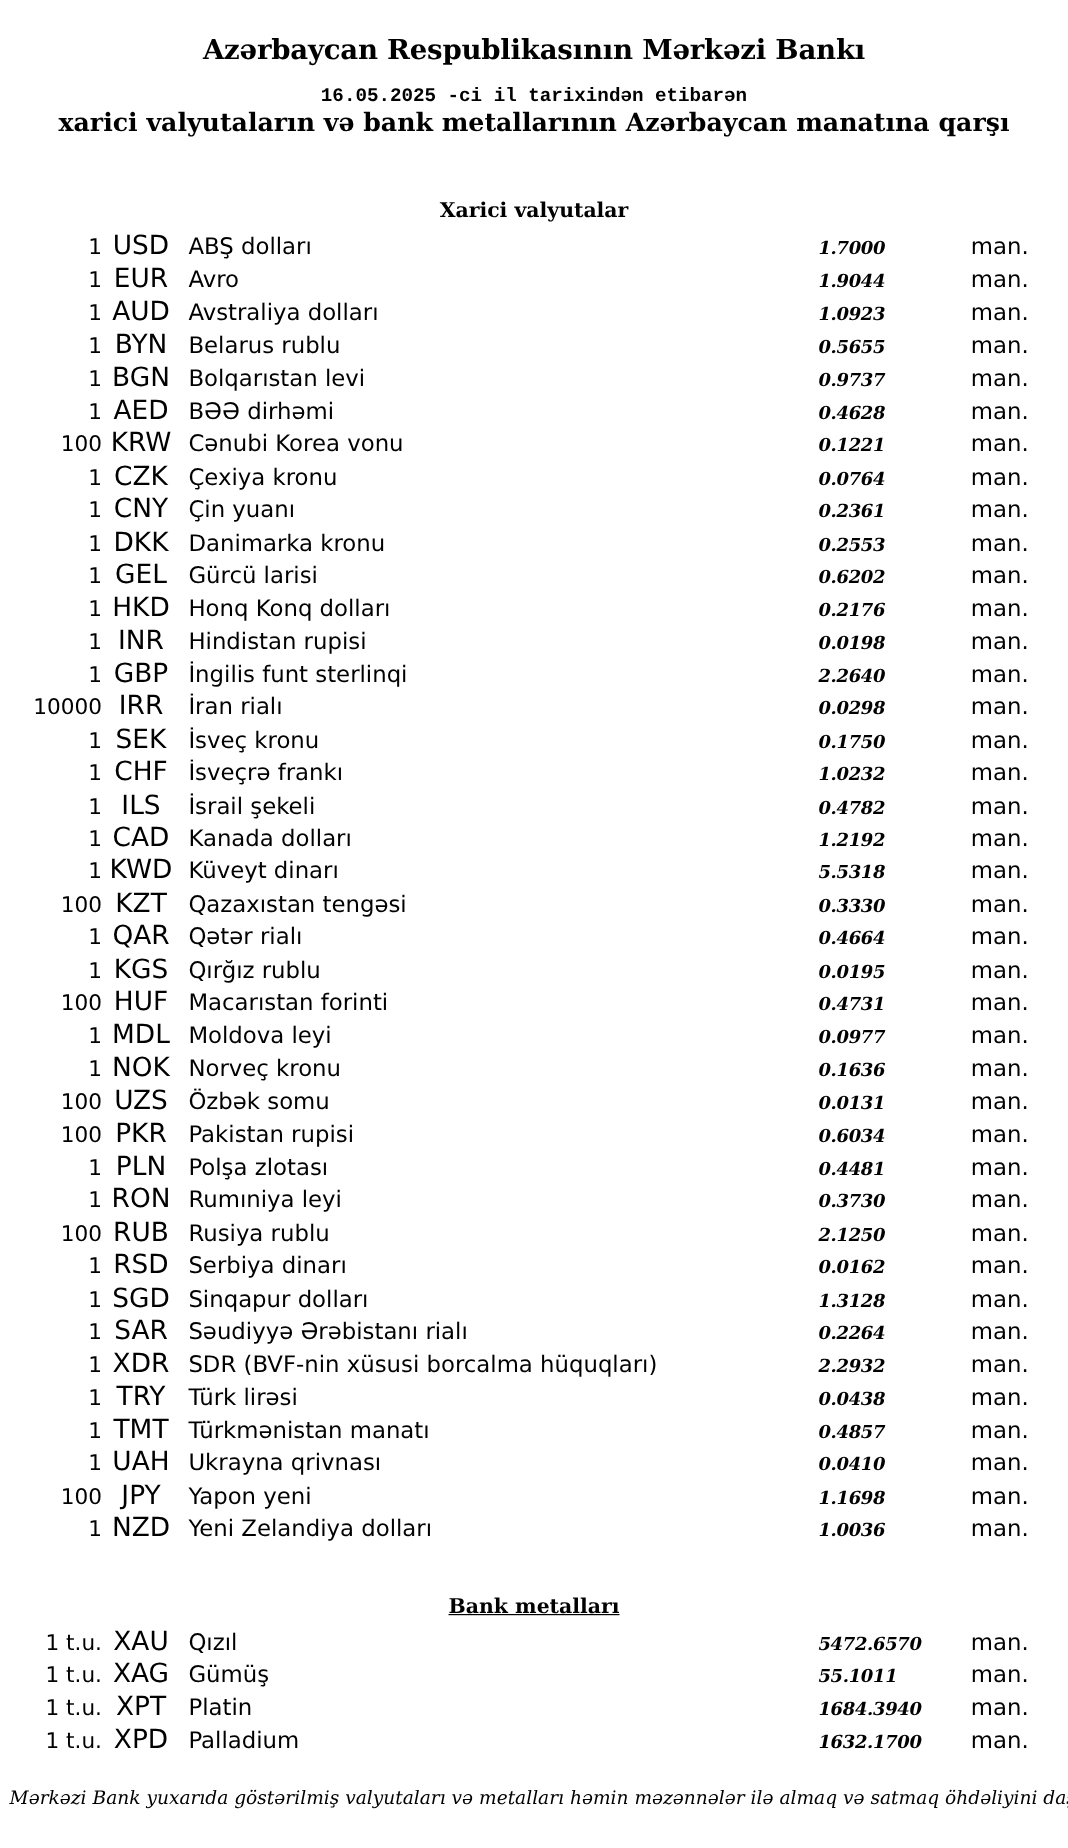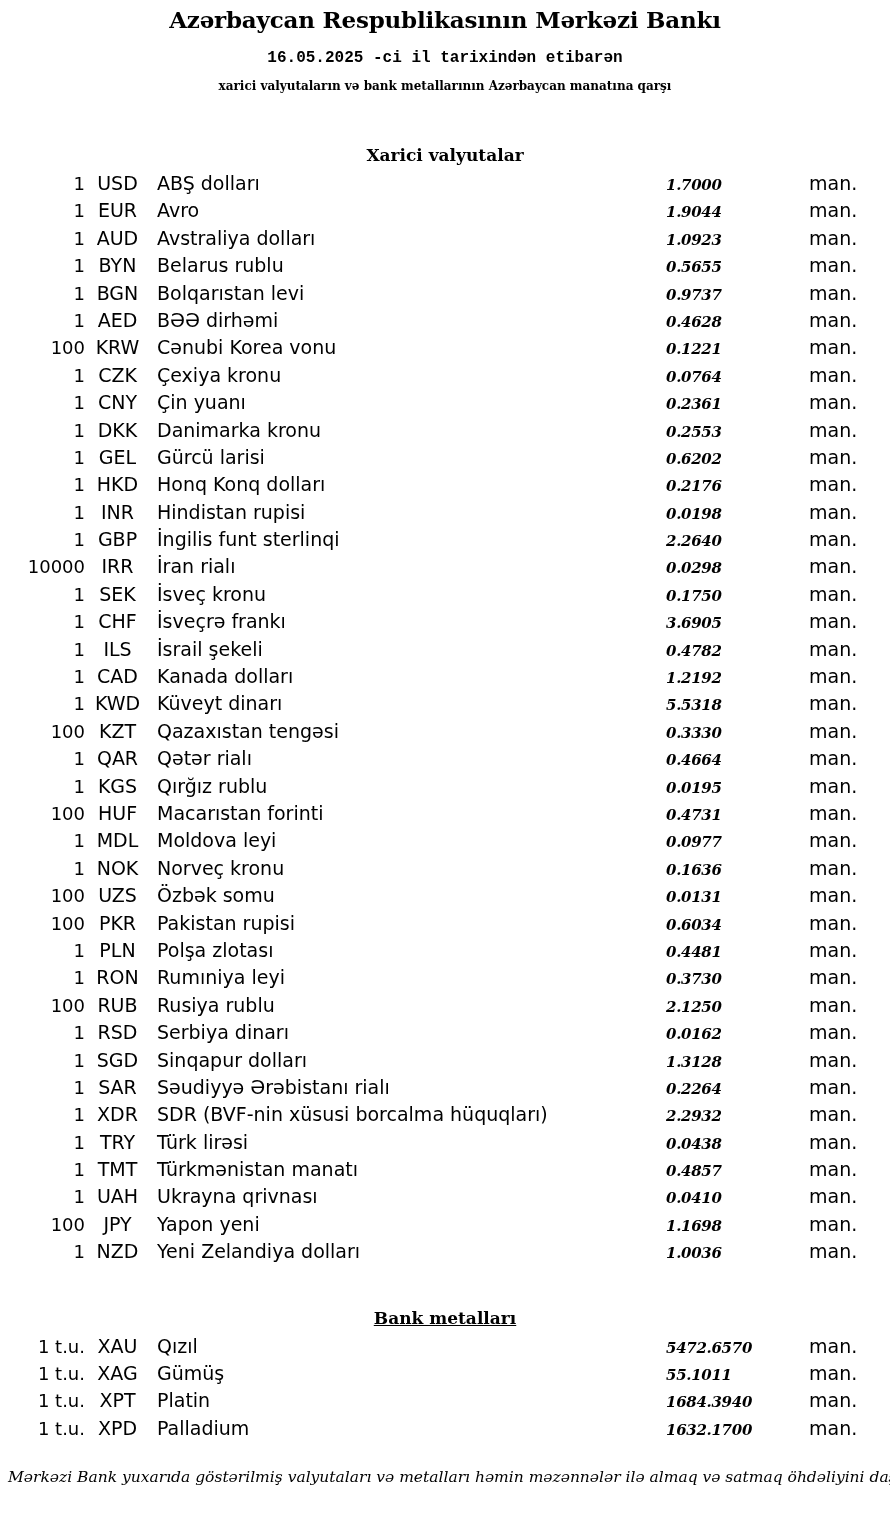--- a/index.html
+++ b/index.html
@@ -3,44 +3,44 @@
 <meta charset="utf-8">
 <style>
   * { margin: 0; padding: 0; box-sizing: border-box; }
   html, body { background: #ffffff; }
   body {
     width: 890px; height: 1540px;
     color: #000000;
     font-family: "DejaVu Sans", sans-serif;
     overflow: hidden;
   }
-  .page { width: 890px; height: 1540px; padding-top: 6px; }
+  .page { width: 890px; height: 1540px; padding-top: 28px; }
 
   .title    { font-family: "DejaVu Serif", serif; font-weight: bold; font-size: 23px; text-align: center; letter-spacing: -0.2px; }
   .dateline { font-family: Liberation Mono, monospace; font-weight: bold; font-size: 16px; text-align: center; margin-top: 16px; }
-  .subtitle { font-family: "DejaVu Serif", serif; font-weight: bold; font-size: 12px; text-align: center; margin-top: 12px; }
+  .subtitle { font-family: "DejaVu Serif", serif; font-weight: bold; font-size: 21px; text-align: center; }
 
   .section-title { font-family: "DejaVu Serif", serif; font-weight: bold; font-size: 17px; text-align: center; }
   .fx-title     { margin-top: 52px; margin-bottom: 7px; }
   .metals-title { margin-top: 40px; margin-bottom: 7px; text-decoration: underline; }
 
   .rows { padding-right: 23px; }
   .row  { display: flex; align-items: baseline; height: 27.4px; }
 
   .qty  { width: 85px;  text-align: right;  font-size: 18px; white-space: nowrap; }
-  .code { width: 55px;  margin-left: 5px; text-align: center; font-size: 19px; }
+  .code { width: 55px;  margin-left: 5px; text-align: center; font-size: 22px; }
   .name { flex: 1; padding-left: 12px; font-size: 19px; white-space: nowrap; overflow: hidden; }
   .rate {
     width: 112px; text-align: left;
     font-family: "DejaVu Serif", "Liberation Serif", serif;
     font-weight: bold; font-style: italic;
     font-size: 15px; letter-spacing: -0.3px;
     white-space: nowrap;
   }
-  .unit { width: 58px; margin-left: 31px; text-align: left; font-size: 19px; }
+  .unit { width: 58px; margin-left: 15px; text-align: left; font-size: 19px; }
 
   .footer {
     font-family: "DejaVu Serif", "Liberation Serif", serif;
     font-style: italic; font-size: 15.5px;
     margin-top: 24px; padding-left: 8px;
     white-space: nowrap;
   }
 </style>
 </head>
 <body>
@@ -180,21 +180,21 @@
         <span class="code">SEK</span>
         <span class="name">İsveç kronu</span>
         <span class="rate">0.1750</span>
         <span class="unit">man.</span>
       </div>
 
       <div class="row">
         <span class="qty">1</span>
         <span class="code">CHF</span>
         <span class="name">İsveçrə frankı</span>
-        <span class="rate">3.6905</span>
+        <span class="rate">1.0232</span>
         <span class="unit">man.</span>
       </div>
 
       <div class="row">
         <span class="qty">1</span>
         <span class="code">ILS</span>
         <span class="name">İsrail şekeli</span>
         <span class="rate">0.4782</span>
         <span class="unit">man.</span>
       </div>

